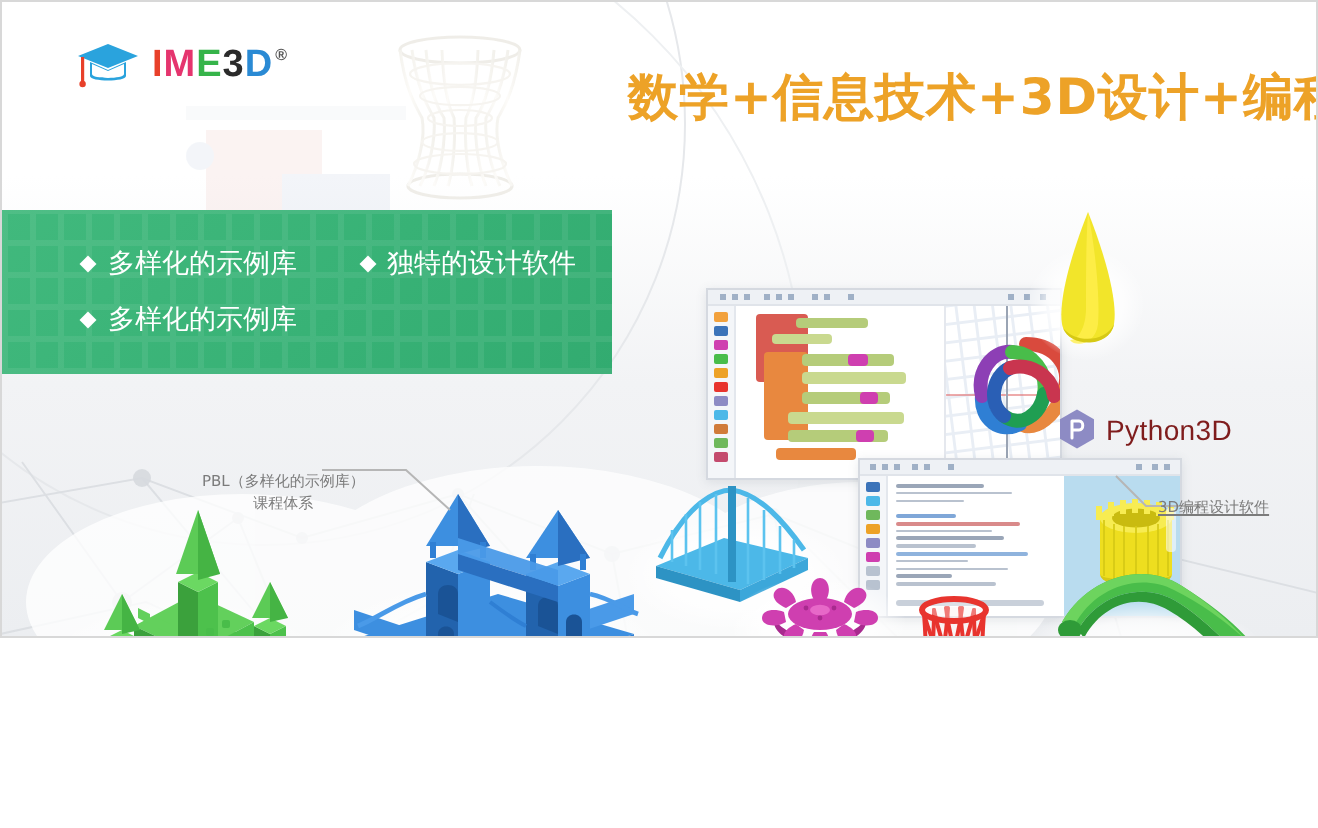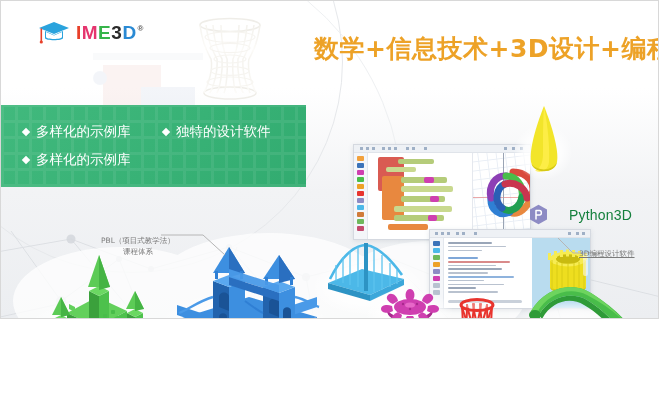--- a/index.html
+++ b/index.html
@@ -56,35 +56,35 @@
   
   .feature-box{
     position:absolute;left:0px;top:104px;width:305px;height:82px;
     background:linear-gradient(135deg,#41b97d 0%,#38b276 55%,#32ab70 100%);
     display:flex;flex-direction:column;justify-content:center;
     box-sizing:border-box;padding:6px 0 6px 22px;overflow:hidden;
   }
   .feature-box .fb-texture{position:absolute;inset:0;opacity:.07;
     background-image:repeating-linear-gradient(90deg,#fff 0 3px,transparent 3px 14px),
                      repeating-linear-gradient(0deg,#fff 0 3px,transparent 3px 16px);}
-  .fb-row{display:flex;position:relative;z-index:2;margin:5px 0;}
+  .fb-row{display:flex;position:relative;z-index:2;margin:5px 18px;}
   .fb-item{display:flex;align-items:center;color:#fff;font-size:13.5px;
     font-family:"DejaVu Sans",sans-serif;white-space:nowrap;}
   .fb-item:first-child{width:140px;}
   .fb-diamond{display:inline-block;width:6px;height:6px;background:#fff;
     transform:rotate(45deg);margin-right:7px;flex:none;}
 
   
   .badge{position:absolute;display:flex;align-items:center;gap:5px;z-index:6;}
   .badge-hex{width:19px;height:21px;flex:none;}
   .badge-label{font-size:14px;letter-spacing:.2px;font-family:"Liberation Sans",sans-serif;}
   #badge-scratch{left:331px;top:113px;}
   #badge-scratch .badge-label{color:#5a5f6b;}
   #badge-python{left:528px;top:203px;}
-  #badge-python .badge-label{color:#15803d;margin-left:16px;}
+  #badge-python .badge-label{color:#7f1d1d;}
 
   
   .panel{position:absolute;background:#fff;border:1px solid #d5d9e0;overflow:hidden;
     box-shadow:0 1px 5px rgba(80,90,110,.13);}
   .panel-toolbar{height:7px;background:#eef1f5;border-bottom:1px solid #e0e4ea;position:relative;}
   .panel-toolbar i{position:absolute;top:2px;width:3px;height:3px;background:#9fb0c6;}
   .panel-body{position:absolute;left:0;right:0;top:8px;bottom:0;display:flex;}
   .panel-sidebar{width:13px;background:#f4f6f9;border-right:1px solid #e3e7ed;
     display:flex;flex-direction:column;align-items:center;padding-top:3px;gap:2px;}
   .panel-sidebar u{display:block;width:7px;height:5px;border-radius:1px;text-decoration:none;}
@@ -407,21 +407,21 @@
 
   <svg class="leader" style="left:556px;top:236px" width="46" height="22">
     <path d="M1 1 L16 16 L45 16" stroke="#b6b6b6" stroke-width="1" fill="none"></path>
   </svg>
   <div class="callout" id="callout-3dsw">3D编程设计软件</div>
 
   <svg class="leader" style="left:160px;top:228px" width="66" height="28">
     <path d="M0 6 L42 6 L64 26" stroke="#b6b6b6" stroke-width="1" fill="none"></path>
   </svg>
   <div class="callout" id="callout-pbl">
-    <span>PBL（项目式教学法）</span><br>
+    <span>PBL（多样化的示例库）</span><br>
     <span>课程体系</span>
   </div>
 
   <div class="obj" style="left:30px;top:250px">
     <div class="shadow" style="left:-18px;top:48px;width:160px;height:100px"></div>
     <svg width="130" height="120" viewBox="0 0 130 120" style="position:relative">
       <g>
 
         <path d="M18 82 L64 104 L114 78 L68 56 Z" fill="#5ccb56"></path>
         <path d="M18 82 L18 92 L64 114 L64 104 Z" fill="#3ba13c"></path>

